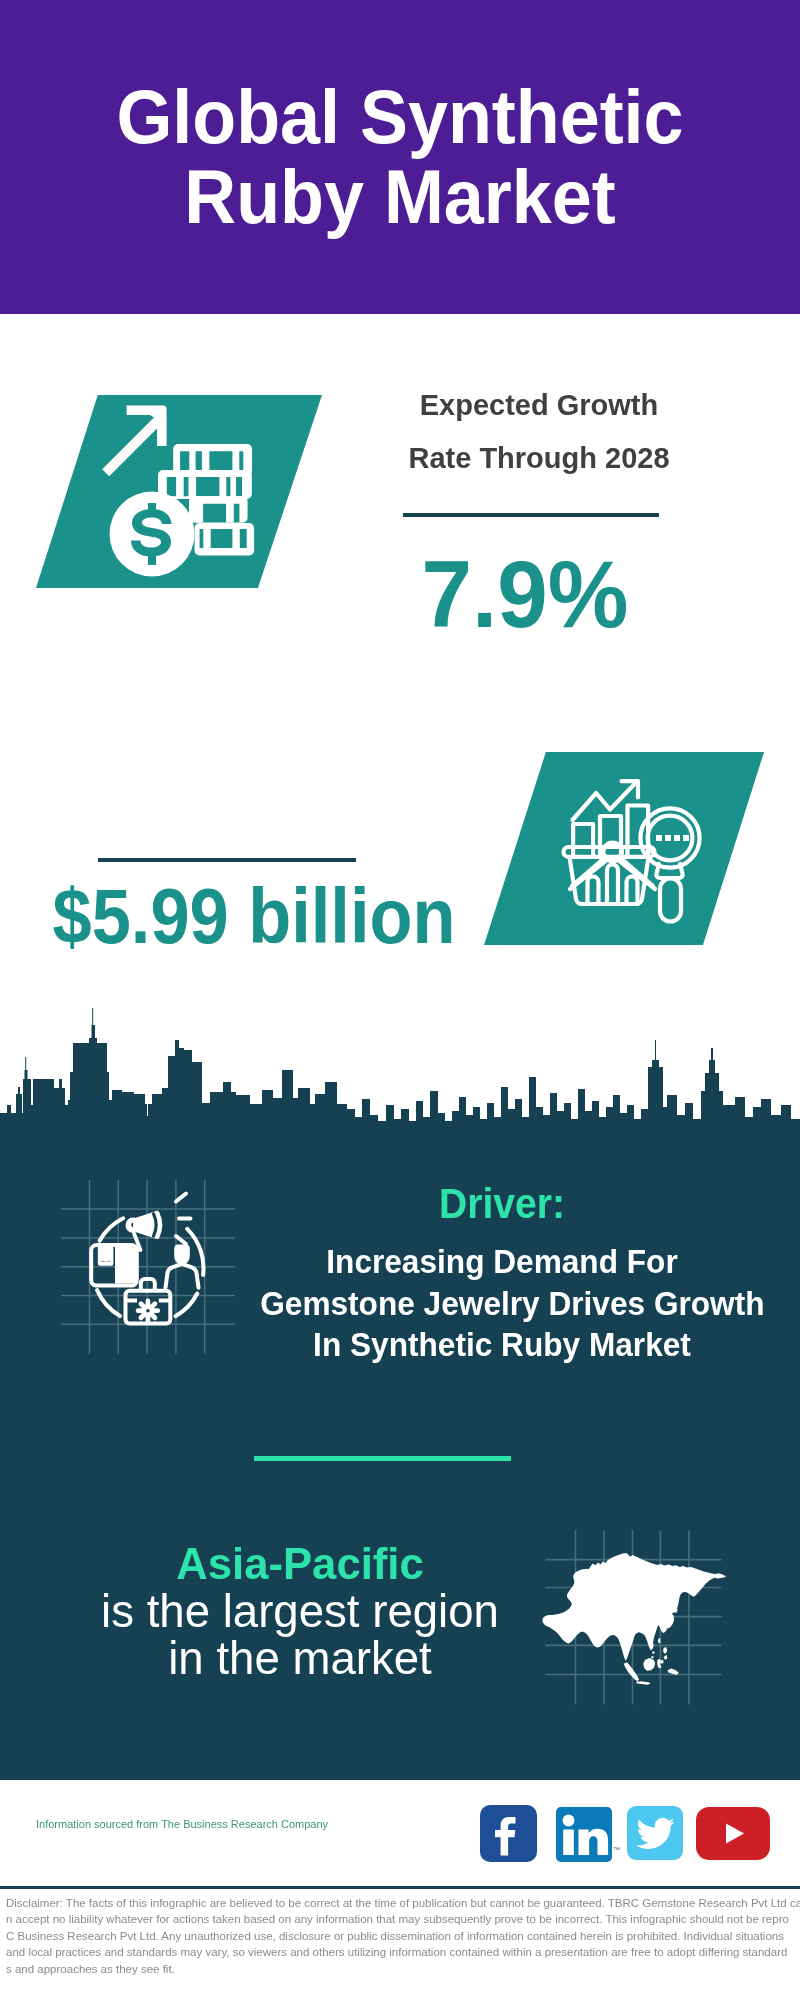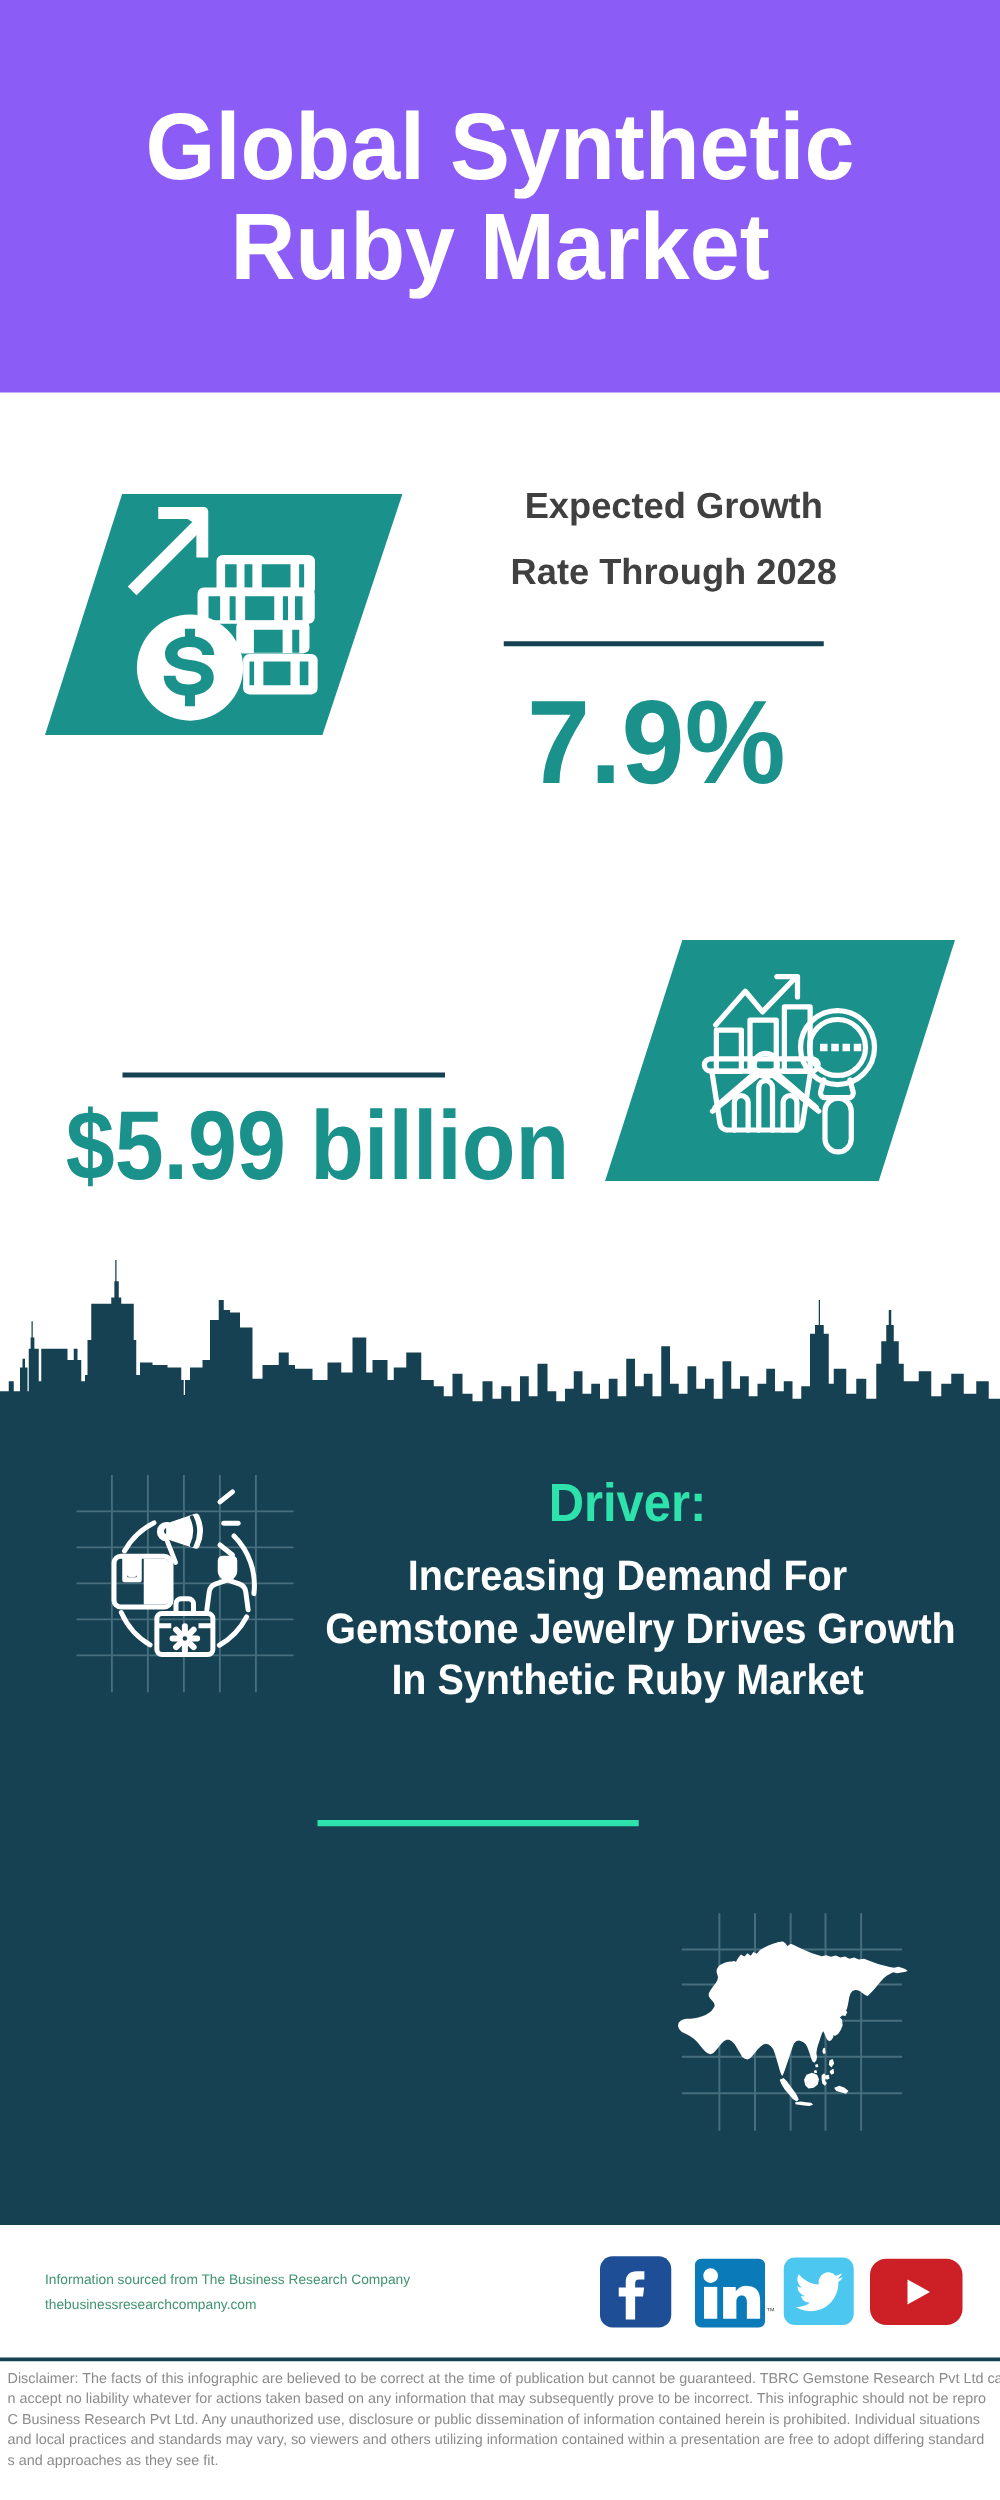--- a/index.html
+++ b/index.html
@@ -1,21 +1,21 @@
 <!DOCTYPE html>
 <html><head>
 <meta charset="utf-8">
 <style>
   * { margin:0; padding:0; box-sizing:border-box; }
   html,body { width:800px; height:2000px; }
   body { font-family:"Liberation Sans", sans-serif; background:#ffffff; overflow:hidden; }
   .page { position:relative; width:800px; height:2000px; background:#fff; overflow:hidden; }
 
   
-  .header { position:absolute; left:0; top:0; width:800px; height:314px; background:#8b5cf6; }
+  .header { position:absolute; left:0; top:0; width:800px; height:314px; background:#4c1d95; }
   .header-title { position:absolute; left:0; top:77px; transform:scaleX(0.952); transform-origin:400px 0; width:800px; text-align:center;
                   color:#fff; font-size:75.5px; font-weight:bold; line-height:80px; letter-spacing:0px; }
 
   
   .stat-label { color:#404040; font-weight:bold; font-size:29px; line-height:53px; text-align:center; white-space:nowrap; }
   .stat-rule { height:4px; background:#164152; }
   .stat-value { color:#1a918a; font-weight:bold; text-align:center; white-space:nowrap; }
   .v1 { font-size:95px; line-height:95px; transform:scaleX(0.955); }
   .v2 { font-size:78.2px; line-height:78px; transform:scaleX(0.9); }
 
@@ -183,20 +183,25 @@
     </div>
   <div style="position:absolute; left:242px; top:1180px; width:520px;">
     <div class="driver-head">Driver:</div>
     <div class="driver-body" style="margin-top:15px">Increasing Demand For</div>
     <div class="driver-body">Gemstone Jewelry Drives Growth</div>
     <div class="driver-body">In Synthetic Ruby Market</div>
   </div>
 
   <div class="mint-rule" style="left:254px; top:1456px; width:257px;"></div>
 
+  <div style="position:absolute; left:45px; top:1540px; width:510px;">
+    <div class="region-hl">Asia-Pacific</div>
+    <div class="region-body">is the largest region</div>
+    <div class="region-body">in the market</div>
+  </div>
   <div style="position:absolute; left:535px; top:1520px; width:210px; height:205px;">
       <svg viewBox="0 0 210 205" width="210" height="205" style="display:block">
  <g stroke="#476e7d" stroke-width="1.6" fill="none">
    <line x1="40.5" y1="10.5" x2="40.5" y2="184.5"></line>
    <line x1="69.0" y1="10.5" x2="69.0" y2="184.5"></line>
    <line x1="97.5" y1="10.5" x2="97.5" y2="184.5"></line>
    <line x1="125.4" y1="10.5" x2="125.4" y2="184.5"></line>
    <line x1="153.9" y1="10.5" x2="153.9" y2="184.5"></line>
    <line x1="10.5" y1="39.6" x2="186.6" y2="39.6"></line>
    <line x1="10.5" y1="67.5" x2="186.6" y2="67.5"></line>
@@ -204,21 +209,20 @@
    <line x1="10.5" y1="125.4" x2="186.6" y2="125.4"></line>
    <line x1="10.5" y1="154.5" x2="186.6" y2="154.5"></line>
   </g>
  <path fill="#ffffff" d="M53.8 49.3 L55.6 46.2 L57.8 43.6 L60.4 45.2 L63.0 42.5 L65.6 44.6 L67.7 41.5 L70.4 43.0 L73.0 39.9 L76.1 38.1 L80.1 36.2 L84.0 34.7 L87.9 33.6 L91.4 33.1 L93.5 34.7 L95.0 36.8 L97.6 34.9 L100.5 36.2 L103.7 37.8 L107.1 39.4 L110.8 41.0 L114.7 42.5 L118.6 43.8 L122.3 44.9 L126.0 44.1 L129.7 45.4 L133.6 44.4 L137.3 45.9 L141.0 45.2 L144.6 47.0 L148.3 45.9 L152.0 47.5 L156.2 47.0 L160.4 48.6 L164.6 50.1 L168.8 51.5 L173.0 52.5 L176.7 53.5 L180.3 54.1 L183.8 53.3 L186.9 54.3 L189.5 55.4 L191.1 56.7 L188.7 57.5 L185.9 58.0 L182.7 58.5 L179.5 57.8 L176.9 59.1 L174.3 60.6 L171.7 62.7 L169.6 65.1 L167.5 67.5 L165.4 70.1 L163.3 72.5 L161.2 74.8 L159.1 76.7 L157.0 75.9 L154.9 74.3 L153.0 73.0 L151.2 72.2 L149.1 71.9 L147.0 72.7 L145.4 74.8 L144.4 77.7 L143.9 80.8 L143.3 84.0 L142.5 87.2 L141.2 89.8 L139.4 91.9 L137.3 93.5 L135.2 95.0 L133.4 97.1 L132.0 99.8 L131.2 102.4 L131.2 105.0 L132.0 107.6 L131.5 110.2 L129.9 112.1 L128.4 112.9 L126.8 111.8 L125.7 109.7 L124.7 107.1 L123.6 105.0 L122.6 106.6 L121.5 109.7 L120.5 112.9 L119.4 116.0 L118.6 119.2 L118.1 122.3 L118.6 125.5 L118.1 128.1 L116.5 130.2 L115.0 129.2 L113.9 126.5 L112.9 123.4 L111.8 120.2 L110.8 117.6 L109.7 115.5 L108.1 113.9 L106.0 112.9 L104.0 112.3 L101.9 112.9 L100.3 114.5 L99.2 117.1 L98.2 120.2 L97.1 123.4 L96.1 126.5 L95.0 129.7 L94.0 132.8 L92.9 136.0 L91.9 138.6 L90.8 140.7 L89.8 139.1 L88.7 136.0 L87.7 132.3 L86.6 128.6 L85.6 125.0 L84.5 121.8 L83.5 119.2 L81.9 117.1 L79.8 115.5 L77.7 115.0 L75.6 115.5 L73.5 117.1 L71.4 119.2 L69.3 121.8 L67.2 124.4 L65.1 126.5 L63.0 127.6 L60.9 127.0 L58.8 125.5 L57.2 122.8 L55.6 120.2 L54.1 117.6 L52.5 115.0 L50.4 112.9 L48.3 111.8 L46.2 111.8 L44.1 112.9 L42.0 115.0 L39.9 117.6 L37.8 120.2 L35.7 122.3 L33.6 123.4 L31.5 122.8 L29.4 121.3 L27.3 119.2 L25.2 116.5 L23.1 113.9 L21.0 111.8 L18.9 110.2 L16.8 108.7 L14.7 107.6 L12.6 106.6 L10.5 105.5 L8.9 104.0 L7.9 102.4 L7.4 100.3 L7.9 98.2 L9.5 96.6 L11.5 95.5 L14.2 95.0 L17.3 95.0 L20.5 94.5 L23.6 94.0 L26.8 92.9 L29.4 91.9 L32.0 90.3 L34.1 88.7 L35.7 86.6 L36.8 84.5 L36.2 82.4 L34.6 80.3 L33.1 78.8 L32.0 76.7 L32.0 74.5 L33.1 72.5 L34.6 70.3 L36.2 68.2 L37.8 66.2 L38.9 64.0 L39.4 62.0 L38.9 59.8 L38.3 57.8 L38.3 55.7 L39.4 53.5 L41.0 52.0 L43.0 50.9 L45.1 49.9 L47.8 49.3 L50.4 49.1 L52.2 48.8 Z M137.6 88.2 L140.7 86.6 L142.8 89.8 L141.2 92.9 L138.6 91.9 Z M133.3 94.5 L136.0 92.9 L138.6 95.5 L139.1 100.3 L137.6 104.0 L135.5 107.1 L132.8 108.7 L130.7 106.6 L130.2 102.9 L131.2 98.7 Z M127.6 107.6 L130.2 107.1 L131.2 109.7 L128.6 111.3 L126.5 109.7 Z M123.4 97.7 L126.0 97.1 L126.5 101.9 L124.4 104.0 L122.3 101.3 Z M123.4 118.7 L125.0 118.1 L125.5 122.3 L123.9 123.4 L122.9 121.3 Z M128.6 128.1 L131.2 127.1 L132.3 130.7 L130.2 133.9 L128.1 131.8 Z M129.7 136.0 L131.8 134.9 L132.3 138.6 L130.2 139.7 L128.6 137.6 Z M126.0 140.2 L128.1 139.7 L128.6 142.8 L126.5 143.8 L125.0 141.8 Z M110.2 139.7 L114.5 138.1 L118.7 139.7 L120.2 143.3 L119.2 147.5 L116.0 150.2 L111.8 150.7 L109.2 148.1 L108.2 143.8 Z M88.7 143.8 L91.9 142.3 L94.5 144.9 L97.1 148.6 L99.8 152.2 L102.4 155.9 L104.0 159.6 L102.4 161.2 L99.2 159.1 L96.1 155.4 L92.9 151.7 L90.3 147.5 Z M101.3 161.7 L105.5 161.2 L109.7 161.7 L113.9 162.2 L115.5 163.8 L112.4 164.8 L108.2 164.3 L104.0 163.8 L101.3 163.3 Z M122.3 140.2 L124.4 138.6 L126.0 141.2 L125.0 144.4 L126.5 146.5 L125.0 148.6 L122.9 147.0 L122.3 143.8 Z M132.3 150.2 L136.5 148.6 L140.7 150.2 L143.8 152.8 L141.8 154.9 L137.6 153.8 L133.9 152.8 Z M117.1 131.8 L119.2 131.2 L119.7 133.3 L117.6 133.9 Z M116.0 136.5 L118.1 136.0 L118.7 138.1 L116.6 138.6 Z"></path>
 </svg>
     </div>
 
   <div>
     <div class="src-text" style="position:absolute; left:36px; top:1814px; width:460px;">
       <div>Information sourced from The Business Research Company</div>
-      <div>thebusinessresearchcompany.com</div>
     </div>
     <div style="position:absolute; left:0; top:0; width:800px; height:2000px; pointer-events:none;">
    <a style="position:absolute; left:480px; top:1805px; width:57px; height:57px; background:#1e4f96; border-radius:10px; display:block; text-decoration:none;">
      <svg viewBox="0 0 57 57" width="57" height="57" style="display:block">
             <path d="M35.5 18.5 h-4.2 c-2.4 0 -3.2 1.2 -3.2 3.1 v3.4 h7.2 l-0.9 7.2 h-6.3 v18.3 h-7.5 v-18.3 h-5.6 v-7.2 h5.6 v-4.6 c0 -5.2 3.2 -8.4 8.8 -8.4 h6.1 z" fill="#ffffff"></path>
           </svg>
    </a>
    <a style="position:absolute; left:556px; top:1807px; width:56px; height:55px; background:#0a7bb8; border-radius:5px; display:block; text-decoration:none;">
      <svg viewBox="0 0 56 55" width="56" height="55" style="display:block">
             <g fill="#ffffff">

